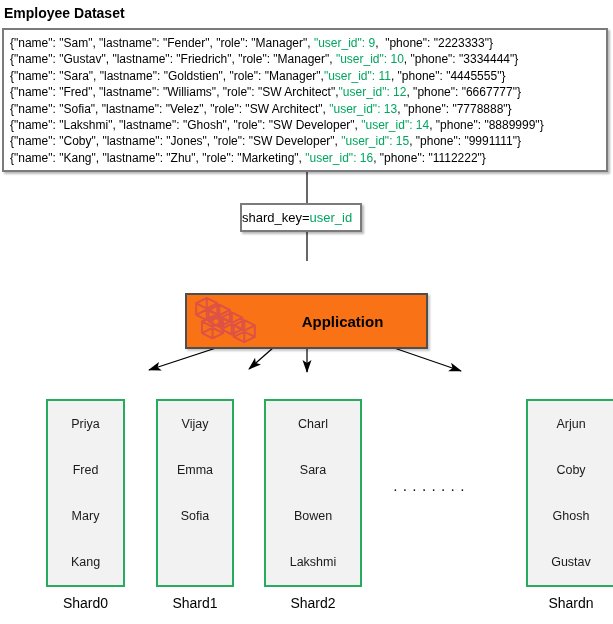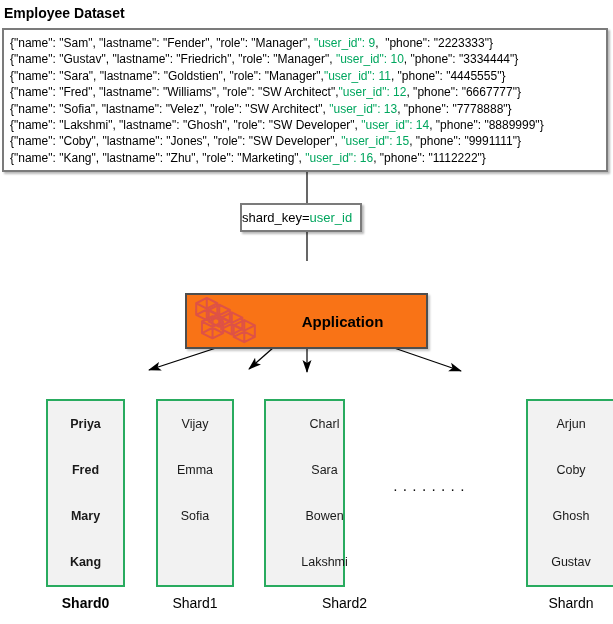--- a/index.html
+++ b/index.html
@@ -34,23 +34,23 @@
   .shard{
     position:absolute;top:399px;height:188px;box-sizing:border-box;
     background:#f2f2f2;border:2px solid #29AB5F;
     display:flex;flex-direction:column;
   }
   .shard .name{
     height:46px;display:flex;align-items:center;justify-content:center;
     font-size:12.5px;color:#1a1a1a;
   }
   .shardlabel{position:absolute;top:595px;text-align:center;font-size:14px;color:#000;}
-  .s0{left:46px;width:79px;font-weight:bold;}
+  .s0{left:46px;width:79px;}
   .s1{left:156px;width:78px;}
-  .s2{left:264px;width:81px;padding-left:40px;}
+  .s2{left:264px;width:98px;}
   .s3{left:526px;width:90px;}
   .dots{position:absolute;left:394px;top:482px;width:70px;font-size:10px;font-weight:bold;
         letter-spacing:2px;color:#111;text-align:center;white-space:pre;}
 </style>
 </head>
 <body>
 
 <div id="canvas">
 
   <div class="title">Employee Dataset</div>

